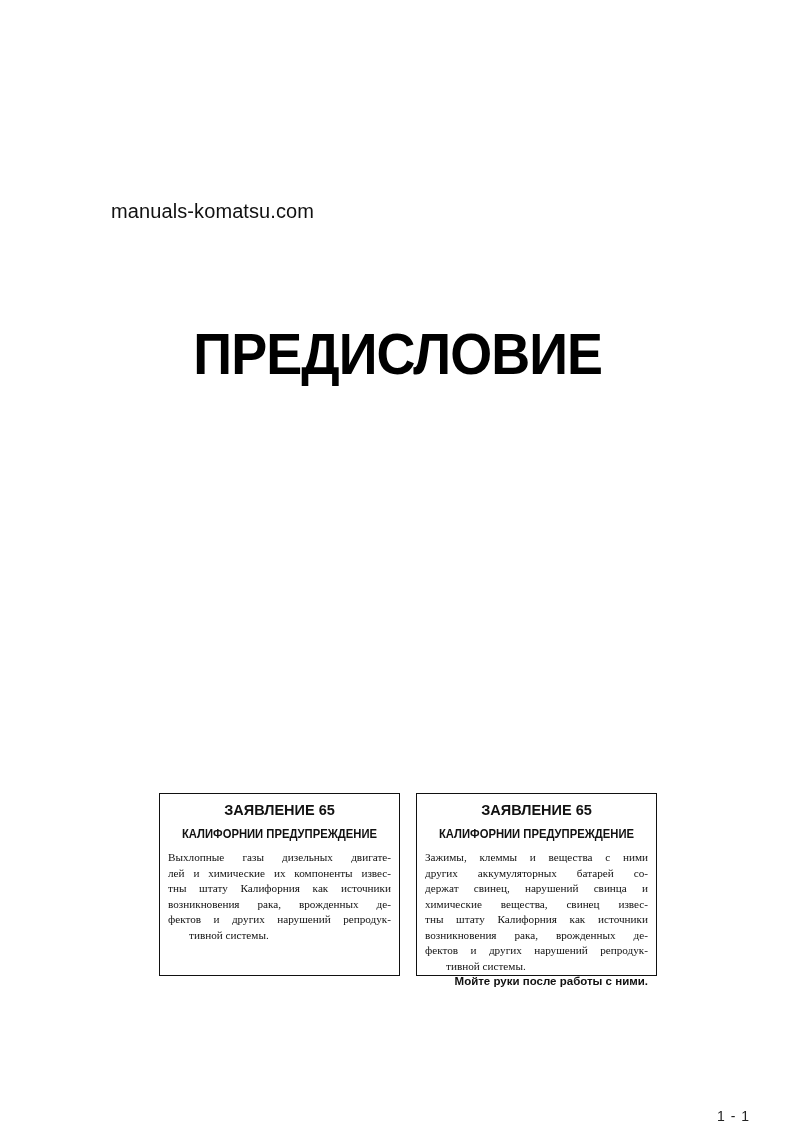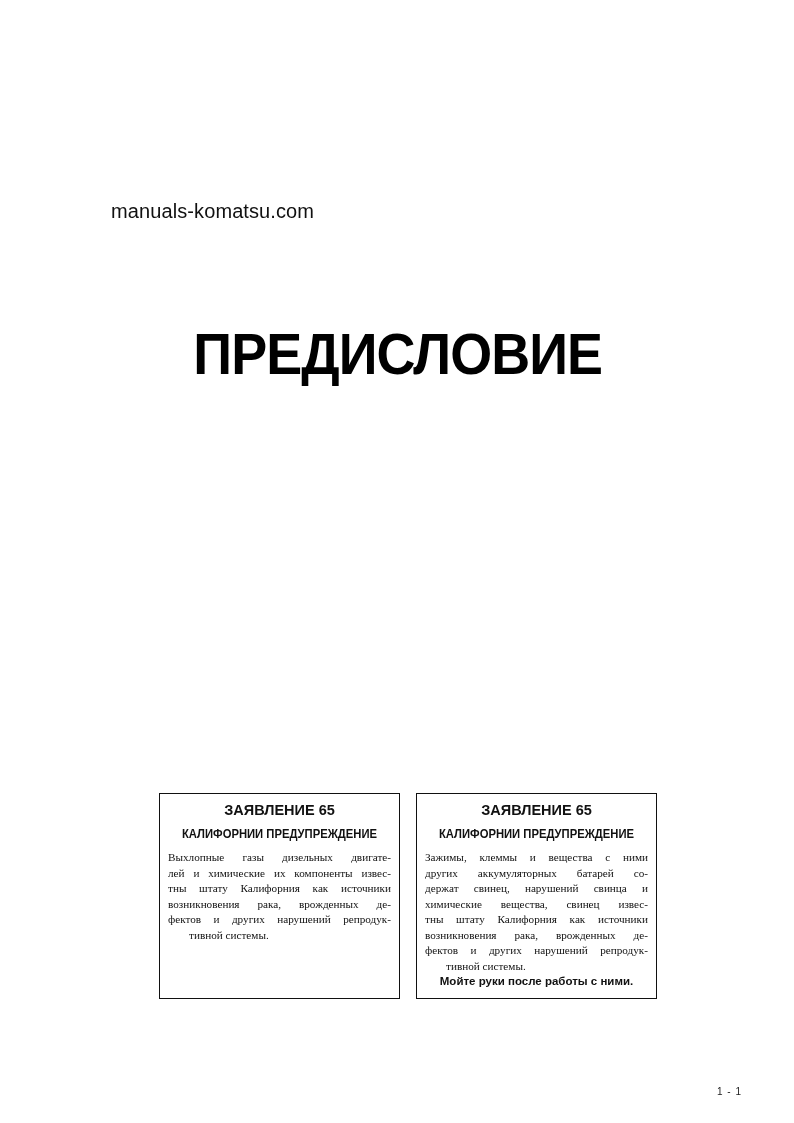--- a/index.html
+++ b/index.html
@@ -35,21 +35,21 @@
     font-weight: bold;
     letter-spacing: -1px;
     transform: scaleX(0.93);
     transform-origin: 407px 0;
     color: #000;
   }
   .notice-box {
     position: absolute;
     top: 793px;
     width: 238px;
-    height: 206px;
+    height: 183px;
     border: 1px solid #111;
     box-sizing: border-box;
     padding: 6px 8px 0 8px;
   }
   .notice-box.left { left: 159px; width: 241px; }
   .notice-box.right { left: 416px; width: 241px; }
   .notice-heading {
     text-align: center;
     font-weight: bold;
     font-size: 14.5px;
@@ -78,31 +78,31 @@
     text-align: justify;
     text-align-last: justify;
     white-space: nowrap;
     font-family: Liberation Serif, serif;
   }
   .notice-body .ln.last {
     text-align-last: left;
     margin-left: 21px;
   }
   .notice-emph {
-    text-align: center;
+    text-align: right;
     font-weight: bold;
     font-size: 11.5px;
     line-height: 15px;
     white-space: nowrap;
   }
   .page-number {
     position: absolute;
     left: 717px;
-    top: 1086px;
-    font-size: 10px;
+    top: 1110px;
+    font-size: 14px;
     line-height: 12px;
     color: #222;
     letter-spacing: 1px;
   }
 </style>
 </head>
 <body>
 
 <div class="site-url">manuals-komatsu.com</div>
 

